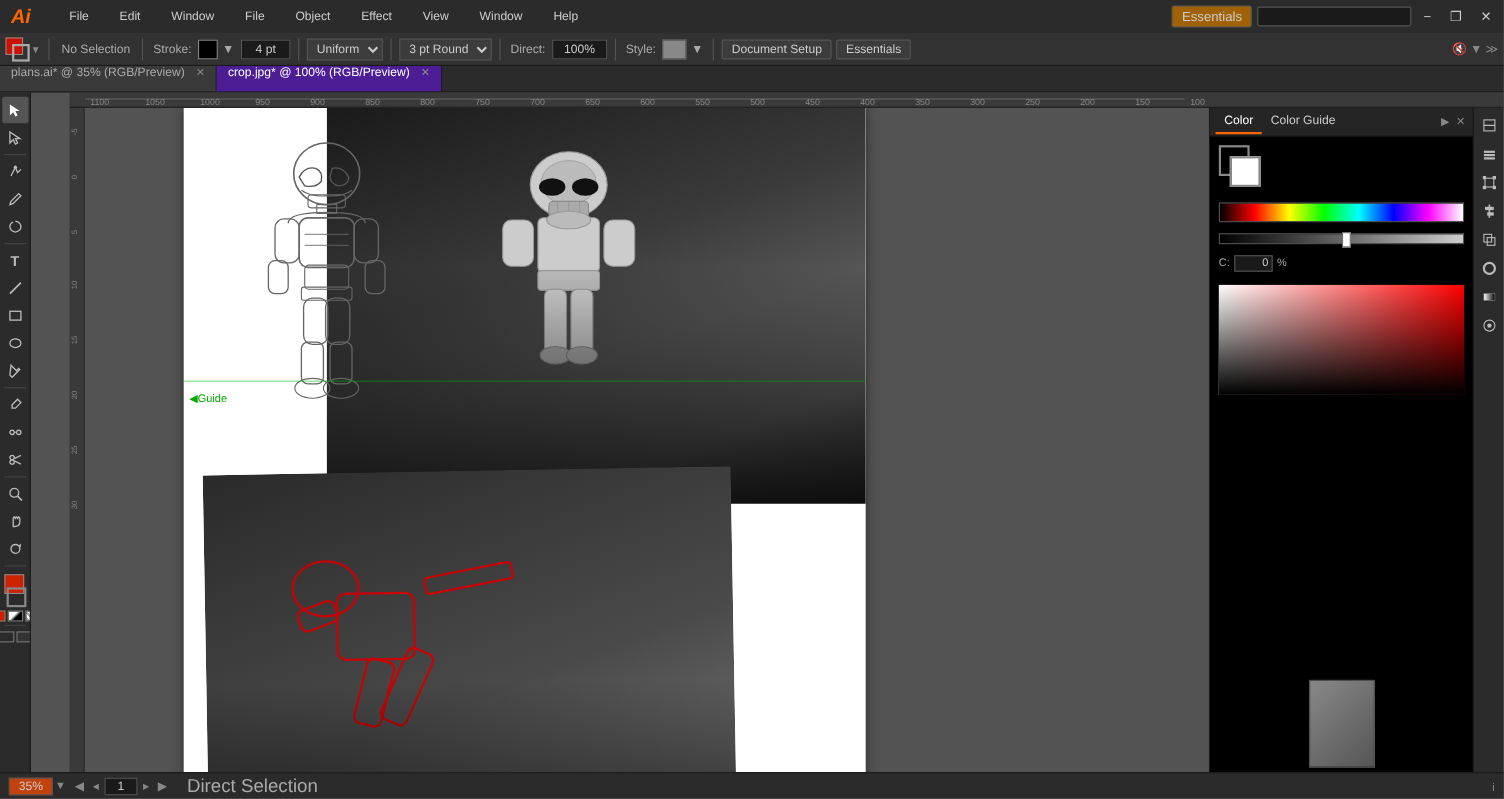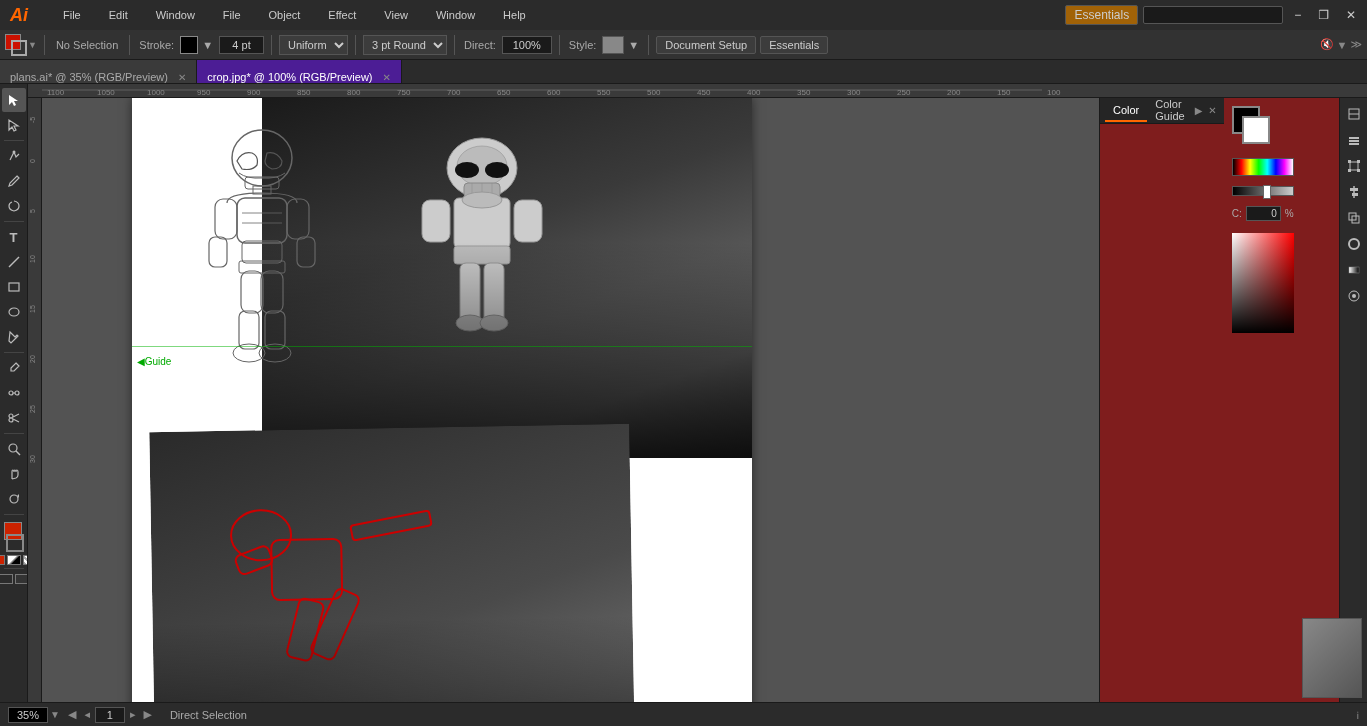--- a/index.html
+++ b/index.html
@@ -120,21 +120,21 @@
     #tab-bar {
       width: 100%;
       height: 24px;
       background: #2b2b2b;
       display: flex;
       align-items: stretch;
       border-bottom: 1px solid #1a1a1a;
     }
     .tab {
       display: flex;
-      align-items: flex-end;
+      align-items: flex-start;
       padding: 0 10px;
       font-size: 11px;
       color: #aaa;
       cursor: pointer;
       border-right: 1px solid #1a1a1a;
       background: #3a3a3a;
       gap: 5px;
       min-width: 180px;
     }
     .tab.active {
@@ -198,20 +198,21 @@
       overflow: hidden;
     }
 
     
     #canvas-container {
       flex: 1;
       display: flex;
       flex-direction: column;
       overflow: hidden;
       position: relative;
+      margin-left: 35px;
     }
     #canvas-inner {
       display: flex;
       flex: 1;
       overflow: hidden;
       position: relative;
     }
     #canvas-area {
       flex: 1;
       background: #535353;
@@ -235,23 +236,23 @@
       position: absolute;
       color: #00aa00;
       font-size: 10px;
       left: 5px;
       top: 258px;
     }
 
     
     #right-panel {
       width: 240px;
-      background: #7f1d1d;
-      display: flex;
-      flex-direction: row;
+      background: #000000;
+      display: flex;
+      flex-direction: column;
       border-left: 1px solid #1a1a1a;
     }
     #panel-tabs {
       display: flex;
       background: #252525;
       border-bottom: 1px solid #1a1a1a;
       align-items: center;
       padding: 0 5px;
       height: 26px;
     }
@@ -349,21 +350,21 @@
       align-items: center;
       padding: 0 8px;
       gap: 5px;
     }
     .status-zoom {
       display: flex;
       align-items: center;
       gap: 2px;
     }
     .zoom-input {
-      background: #000000;
+      background: #c2410c;
       border: 1px solid #555;
       color: #ccc;
       font-size: 11px;
       padding: 1px 4px;
       width: 40px;
       text-align: center;
     }
     .status-nav {
       display: flex;
       align-items: center;
@@ -379,21 +380,21 @@
       background: #1a1a1a;
       border: 1px solid #555;
       color: #ccc;
       font-size: 11px;
       padding: 1px 4px;
       width: 30px;
       text-align: center;
     }
     .status-text {
       color: #aaa;
-      font-size: 11px;
+      font-size: 17px;
       margin-left: 10px;
     }
     .status-right {
       margin-left: auto;
       display: flex;
       align-items: center;
       gap: 8px;
     }
 
     

